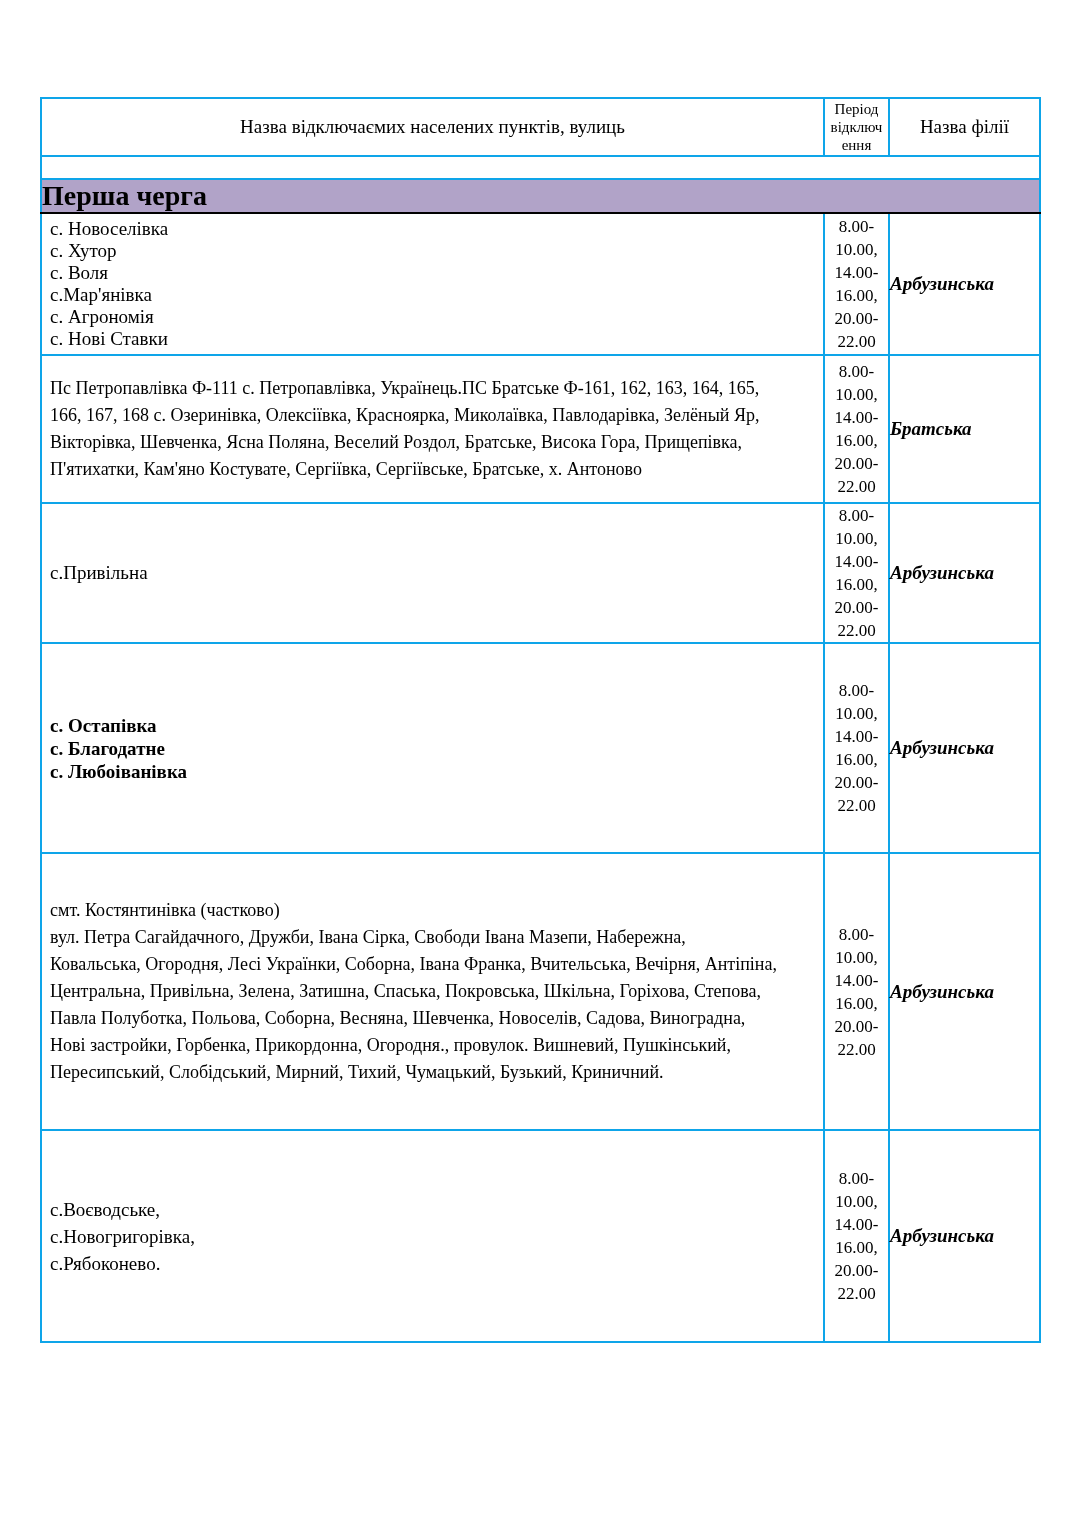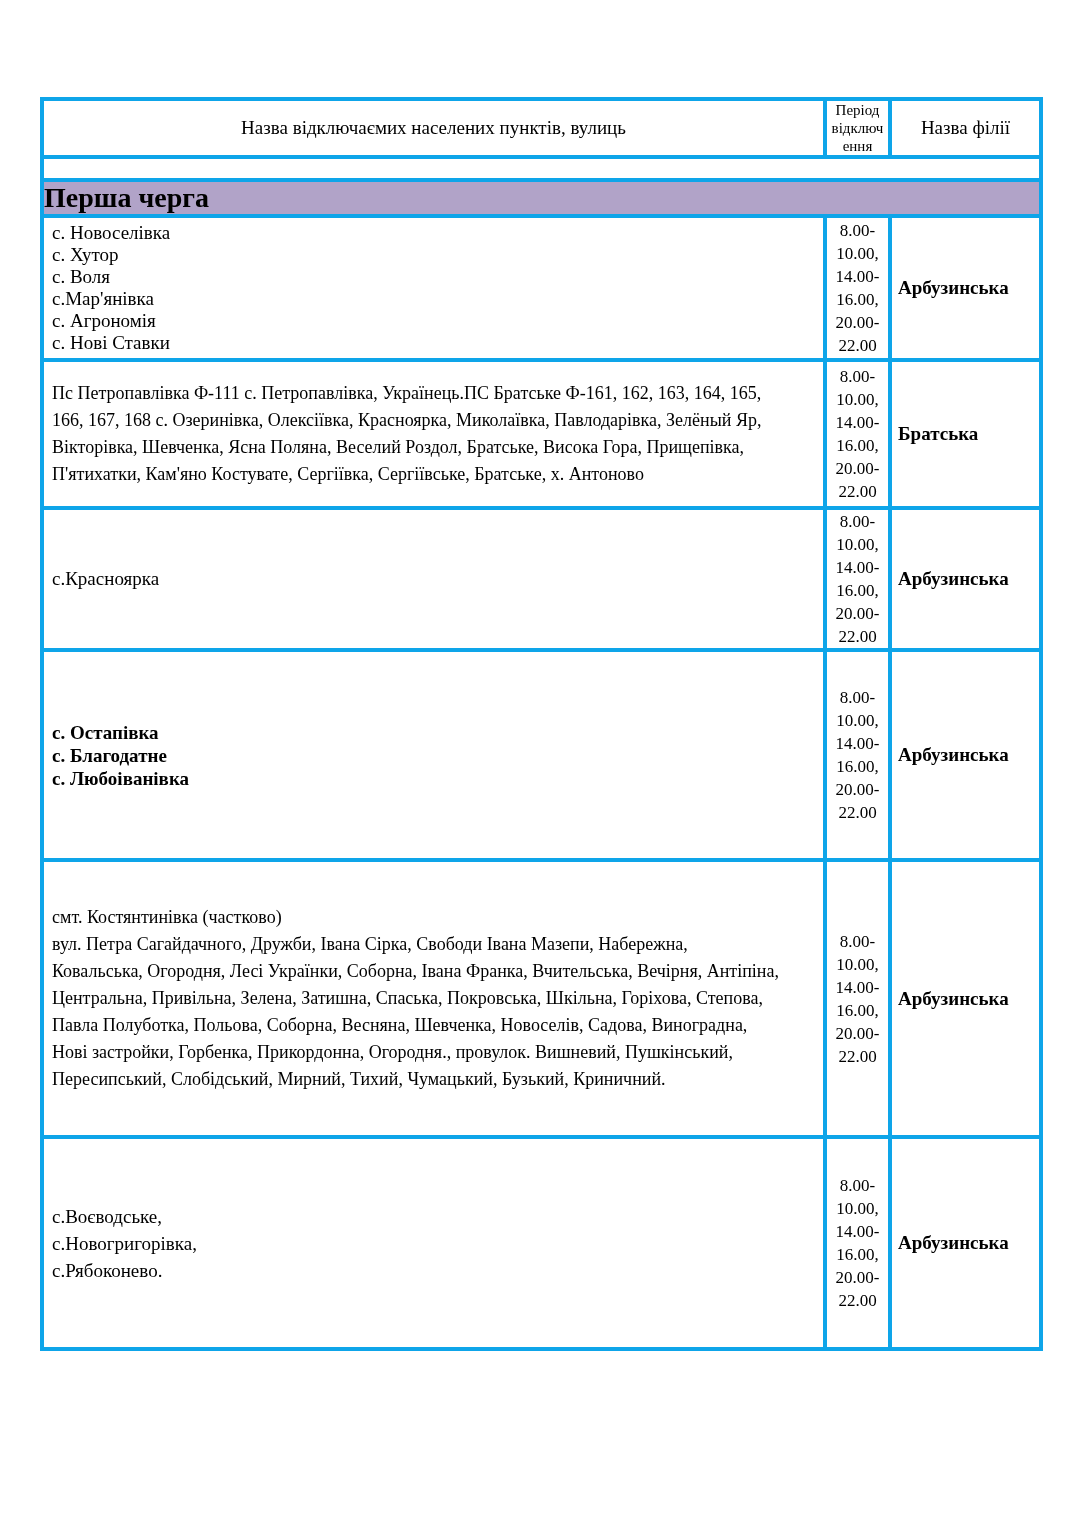--- a/index.html
+++ b/index.html
@@ -13,21 +13,21 @@
   table.doc-table {
     position: absolute; left: 40px; top: 97px;
     width: 999px;
     border-collapse: collapse;
     table-layout: fixed;
     border: 2px solid #000;
   }
   col.c-places { width: 783px; }
   col.c-period { width: 65px; }
   col.c-branch { width: 151px; }
-  td, th { border: 4px solid #0ea5e9; vertical-align: middle; }
+  td, th { border: 2px solid #0ea5e9; vertical-align: middle; }
   tr.header-row { height: 58px; }
   th.places-h {
     font-weight: normal; font-size: 19px; text-align: center; padding: 0 6px;
   }
   th.period-h {
     font-weight: normal; font-size: 15px; line-height: 18px;
     text-align: center; white-space: pre-line;
   }
   th.branch-h { font-weight: normal; font-size: 19px; text-align: center; }
   tr.spacer-row { height: 23px; }
@@ -42,22 +42,23 @@
   }
   td.places.para { font-size: 18px; }
   .lh-tight td.places { line-height: 22px; }
   .lh-med   td.places { line-height: 23px; font-weight: bold; }
   .lh-wide  td.places { line-height: 27px; }
   td.period {
     font-size: 17px; line-height: 23px; text-align: center;
     white-space: pre-line; vertical-align: middle;
   }
   td.branch {
-    font-weight: bold; font-size: 19px; padding-left: 6px;
+    font-weight: bold; font-size: 19px; 
     vertical-align: middle;
+    font-style: italic;
   }
   tr.h143 { height: 126px; }
   tr.h148 { height: 148px; margin-left: 12px; }
   tr.h132 { height: 132px; }
   tr.h210 { height: 210px; }
   tr.h213 { height: 277px; }
   tr.h212 { height: 212px; }
 </style>
 </head>
 <body>
@@ -111,21 +112,21 @@
       <td class="period">8.00-
 10.00,
 14.00-
 16.00,
 20.00-
 22.00</td>
       <td class="branch">Братська</td>
     </tr>
 
     <tr class="h132 lh-tight">
-      <td class="places">с.Красноярка</td>
+      <td class="places">с.Привільна</td>
       <td class="period">8.00-
 10.00,
 14.00-
 16.00,
 20.00-
 22.00</td>
       <td class="branch">Арбузинська</td>
     </tr>
 
     <tr class="h210 lh-med">

